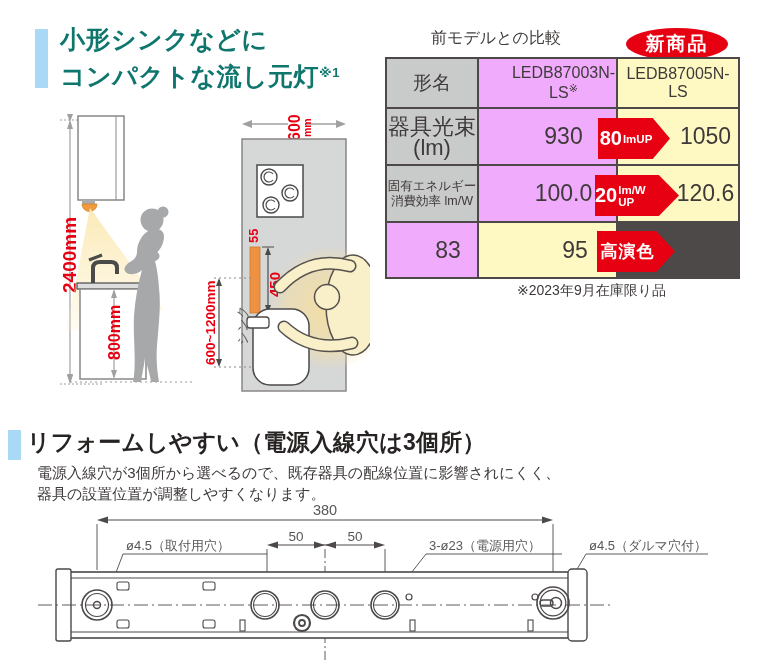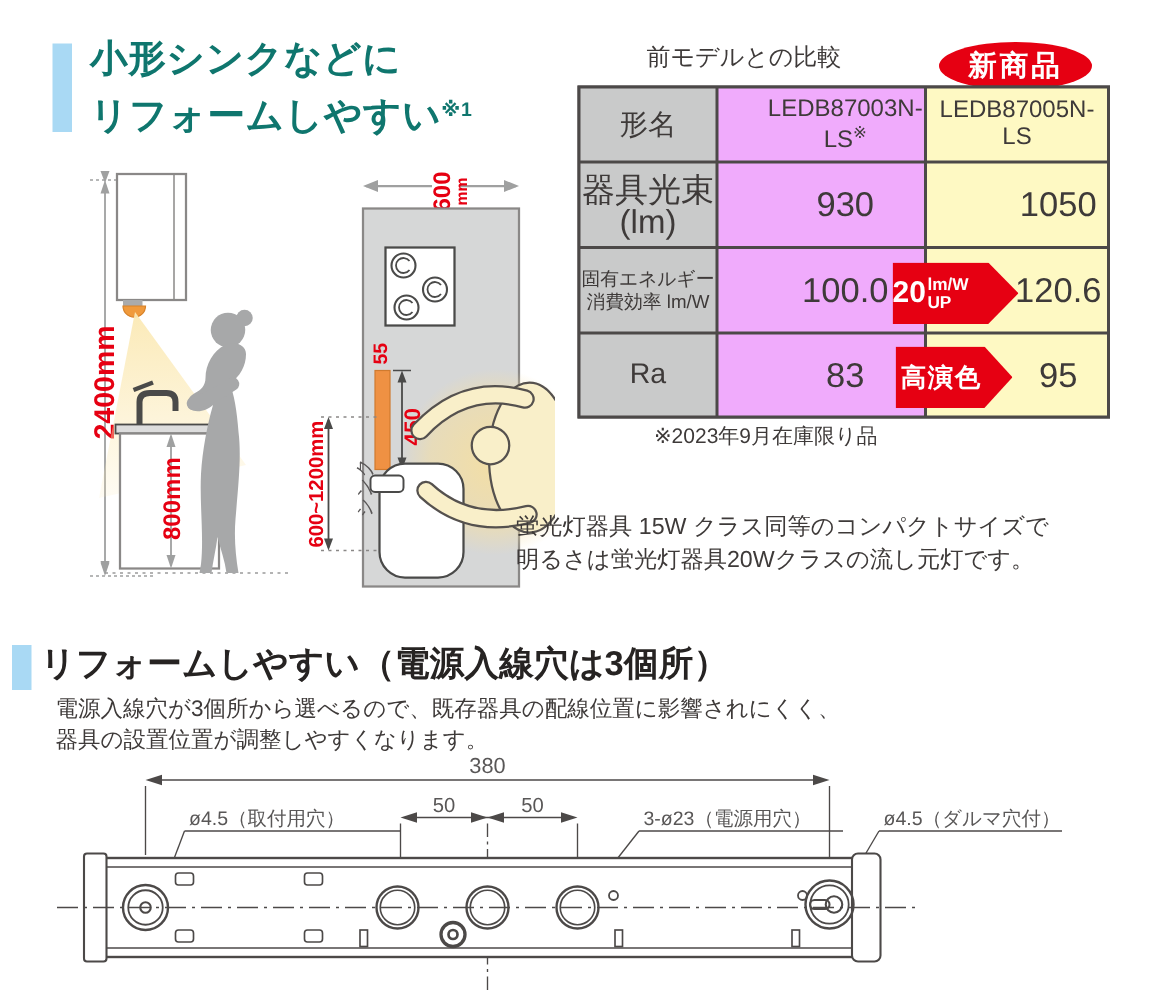--- a/index.html
+++ b/index.html
@@ -35,34 +35,34 @@
   .c-new.valcell{padding-left:55px;box-sizing:border-box;}
   .up-arrow{position:absolute;background:#e60012;color:#fff;display:flex;align-items:center;justify-content:center;
             padding-right:16px;box-sizing:border-box;font-weight:bold;
             clip-path:polygon(0 0,76% 0,100% 50%,76% 100%,0 100%);}
   #arrow-r1{left:213px;top:61px;width:72px;height:41px;}
   #arrow-r2{left:210px;top:118px;width:84px;height:41px;}
   #arrow-r3{left:212px;top:174px;width:78px;height:41px;}
   .up-main{font-size:20px;}
   #arrow-r3 .up-main{font-size:17px;letter-spacing:1px;}
   .up-sub{font-size:11.5px;margin-left:1px;}
-  .footnote{left:436px;top:282px;width:250px;text-align:left;font-size:14px;}
+  .footnote{left:416px;top:282px;width:250px;text-align:right;font-size:14px;}
   .desc{left:344px;top:341px;font-size:15.5px;line-height:22px;}
   .desc span{display:block;}
   svg text{font-family:"Liberation Sans","DejaVu Sans",sans-serif;}
 </style>
 </head>
 <body>
 
 <div class="page">
 
   <div class="accent-bar" id="bar1"></div>
   <div class="abs h1">
     <span style="display:block;">小形シンクなどに</span>
-    <span style="display:block;"><span>リフォームしやすい</span><sup>※1</sup></span>
+    <span style="display:block;"><span>コンパクトな流し元灯</span><sup>※1</sup></span>
   </div>
 
   <svg class="abs" style="left:30px;top:108px;" width="195" height="292" viewBox="0 0 195 292">
     <defs>
       <marker id="el-ag" markerWidth="10" markerHeight="8" refX="8" refY="3" orient="auto" markerUnits="userSpaceOnUse">
         <path d="M0,0 L8,3 L0,6 Z" fill="#9fa0a0"></path>
       </marker>
       <marker id="el-ad" markerWidth="10" markerHeight="8" refX="8" refY="3" orient="auto" markerUnits="userSpaceOnUse">
         <path d="M0,0 L8,3 L0,6 Z" fill="#6b6b6b"></path>
       </marker>
@@ -185,39 +185,38 @@
       <div class="cell c-old val">930</div>
       <div class="cell c-new val valcell">1050</div>
 
       <div class="cell c-head">
         <span class="lbl-sm">固有エネルギー</span>
         <span class="lbl-sm">消費効率 lm/W</span>
       </div>
       <div class="cell c-old val">100.0</div>
       <div class="cell c-new val valcell">120.6</div>
 
-      <div class="cell c-head t-moji">Ra</div>
       <div class="cell c-old val">83</div>
       <div class="cell c-new val valcell">95</div>
+    </div>
+    <div class="up-arrow" id="arrow-r1">
+      <span class="up-main">80</span>
+        <span class="up-sub">lmUP</span>
     </div>
     <div class="up-arrow" id="arrow-r2">
       <span class="up-main">20</span>
         <span class="up-sub">lm/W UP</span>
     </div>
     <div class="up-arrow" id="arrow-r3">
       <span class="up-main">高演色</span>
         <span class="up-sub"></span>
     </div>
   </div>
   <div class="abs footnote">※2023年9月在庫限り品</div>
 
-  <div class="abs desc">
-    <span>蛍光灯器具 15W クラス同等のコンパクトサイズで</span>
-    <span>明るさは蛍光灯器具20Wクラスの流し元灯です。</span>
-  </div>
 
   <div class="accent-bar" id="bar2"></div>
   <div class="abs h2">リフォームしやすい（電源入線穴は3個所）</div>
   <div class="abs body2">
     <span style="display:block;">電源入線穴が3個所から選べるので、既存器具の配線位置に影響されにくく、</span>
     <span style="display:block;">器具の設置位置が調整しやすくなります。</span>
   </div>
 
   <svg class="abs" style="left:30px;top:500px;" width="715" height="170" viewBox="0 0 715 170">
     <g stroke="#4c4948" fill="none" stroke-width="1.3">

